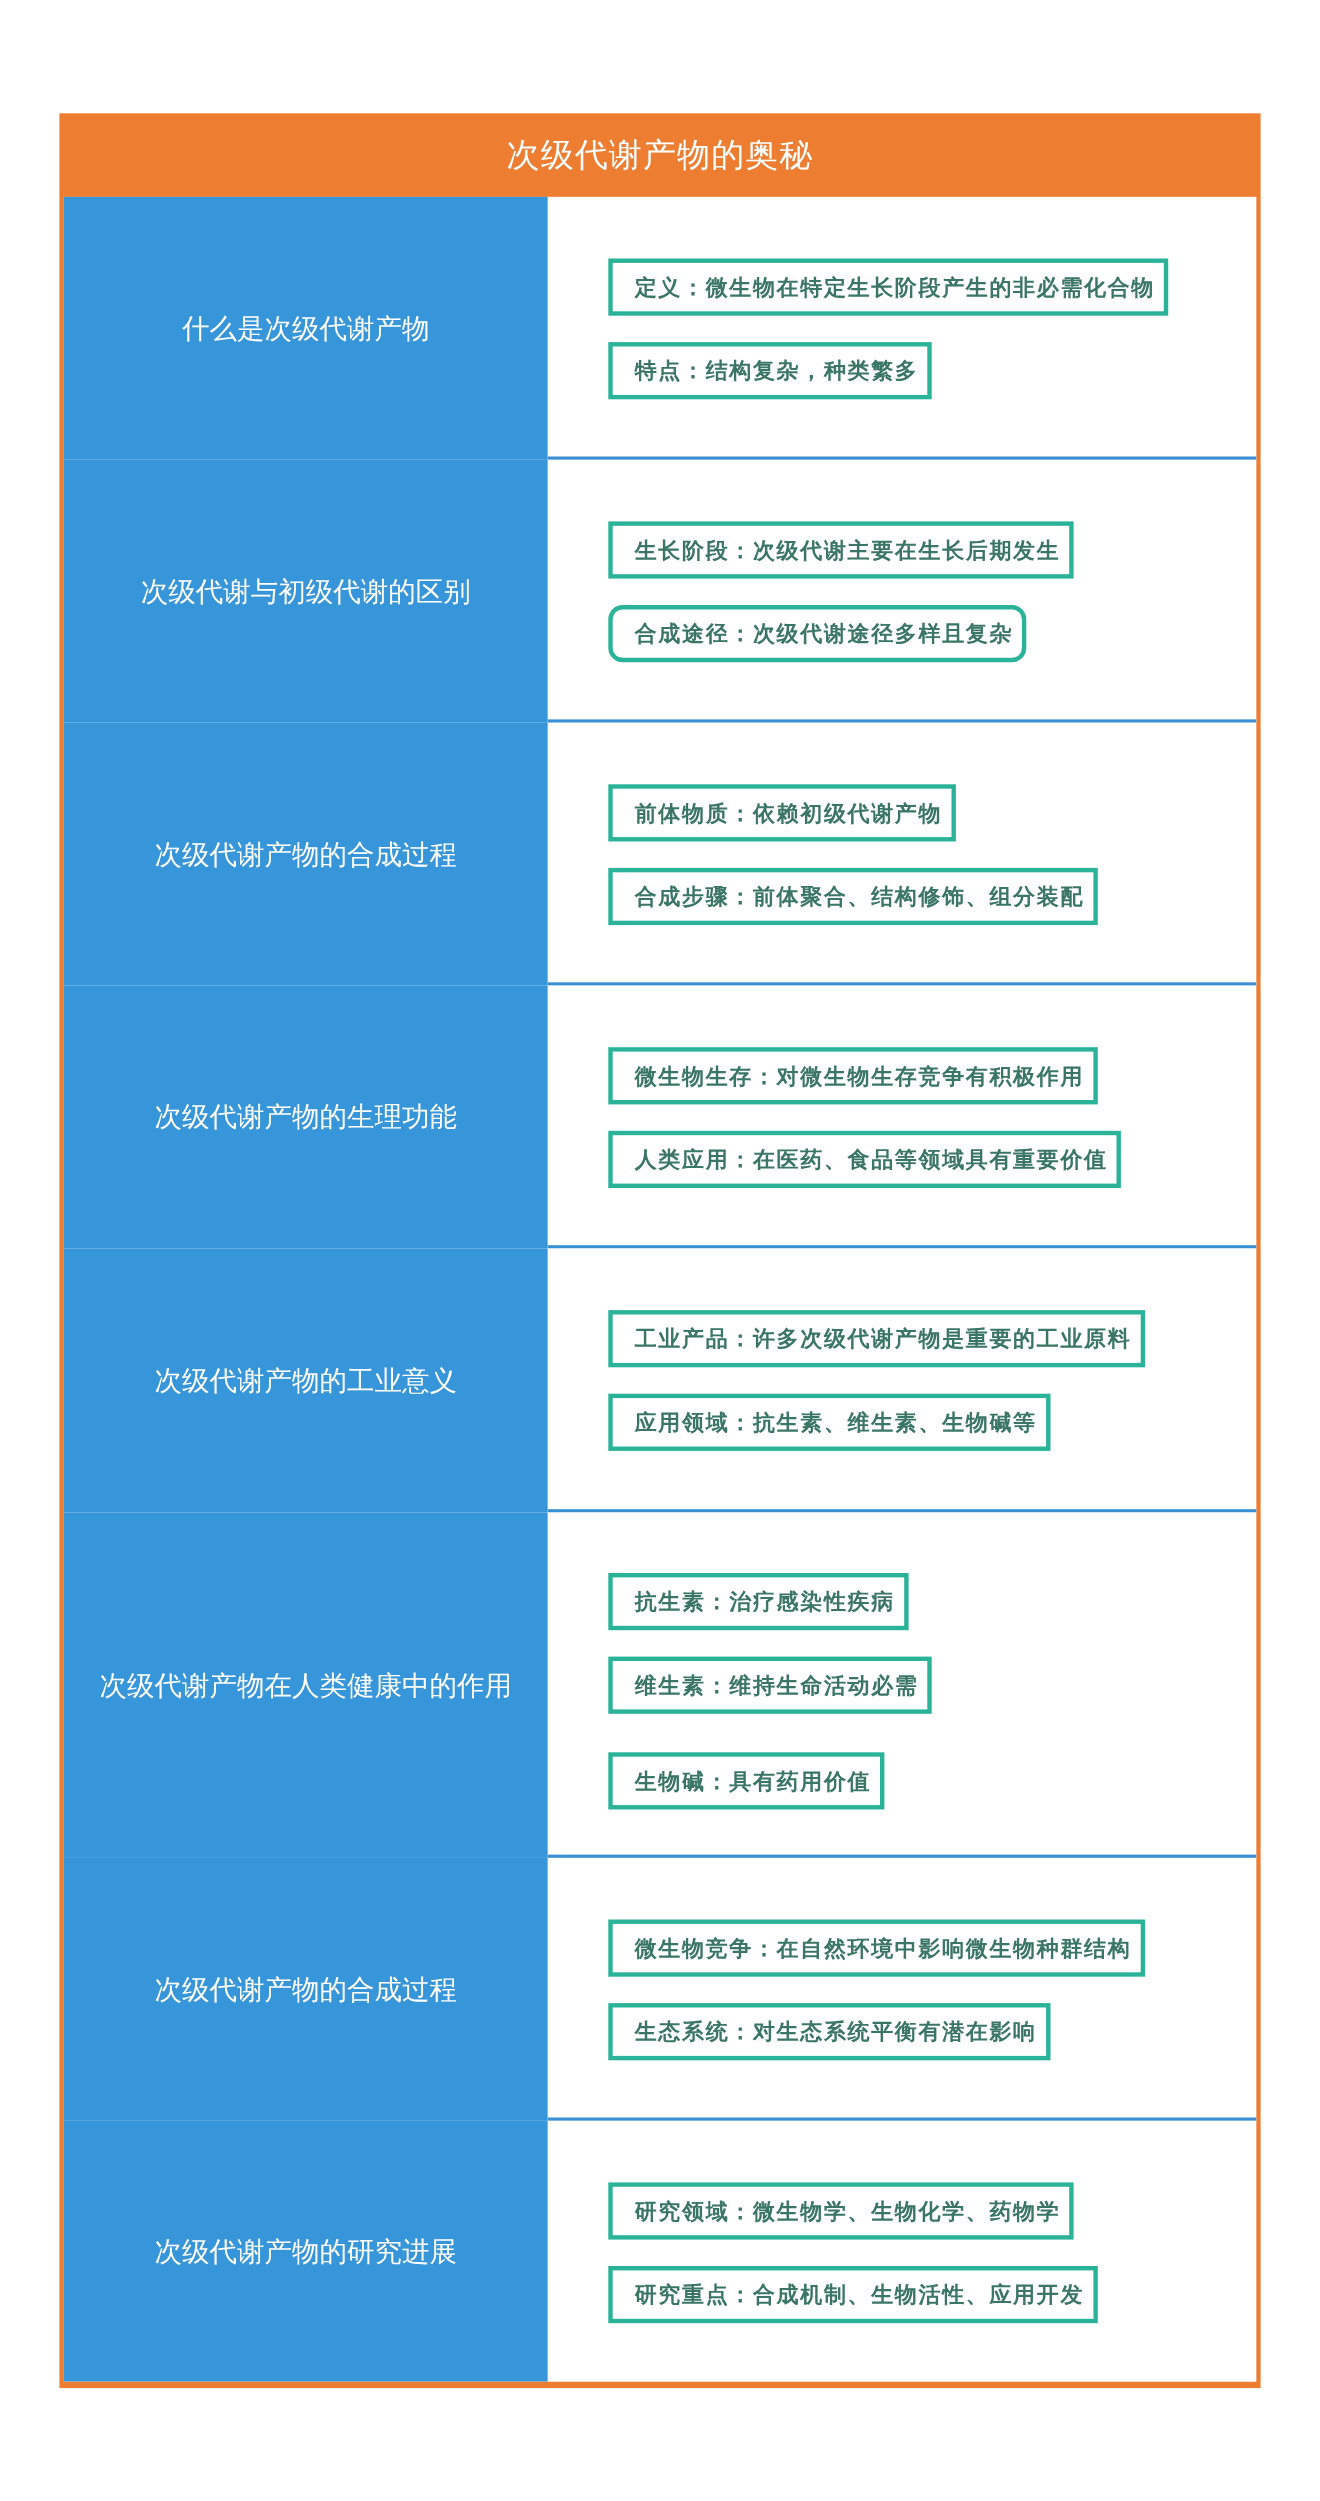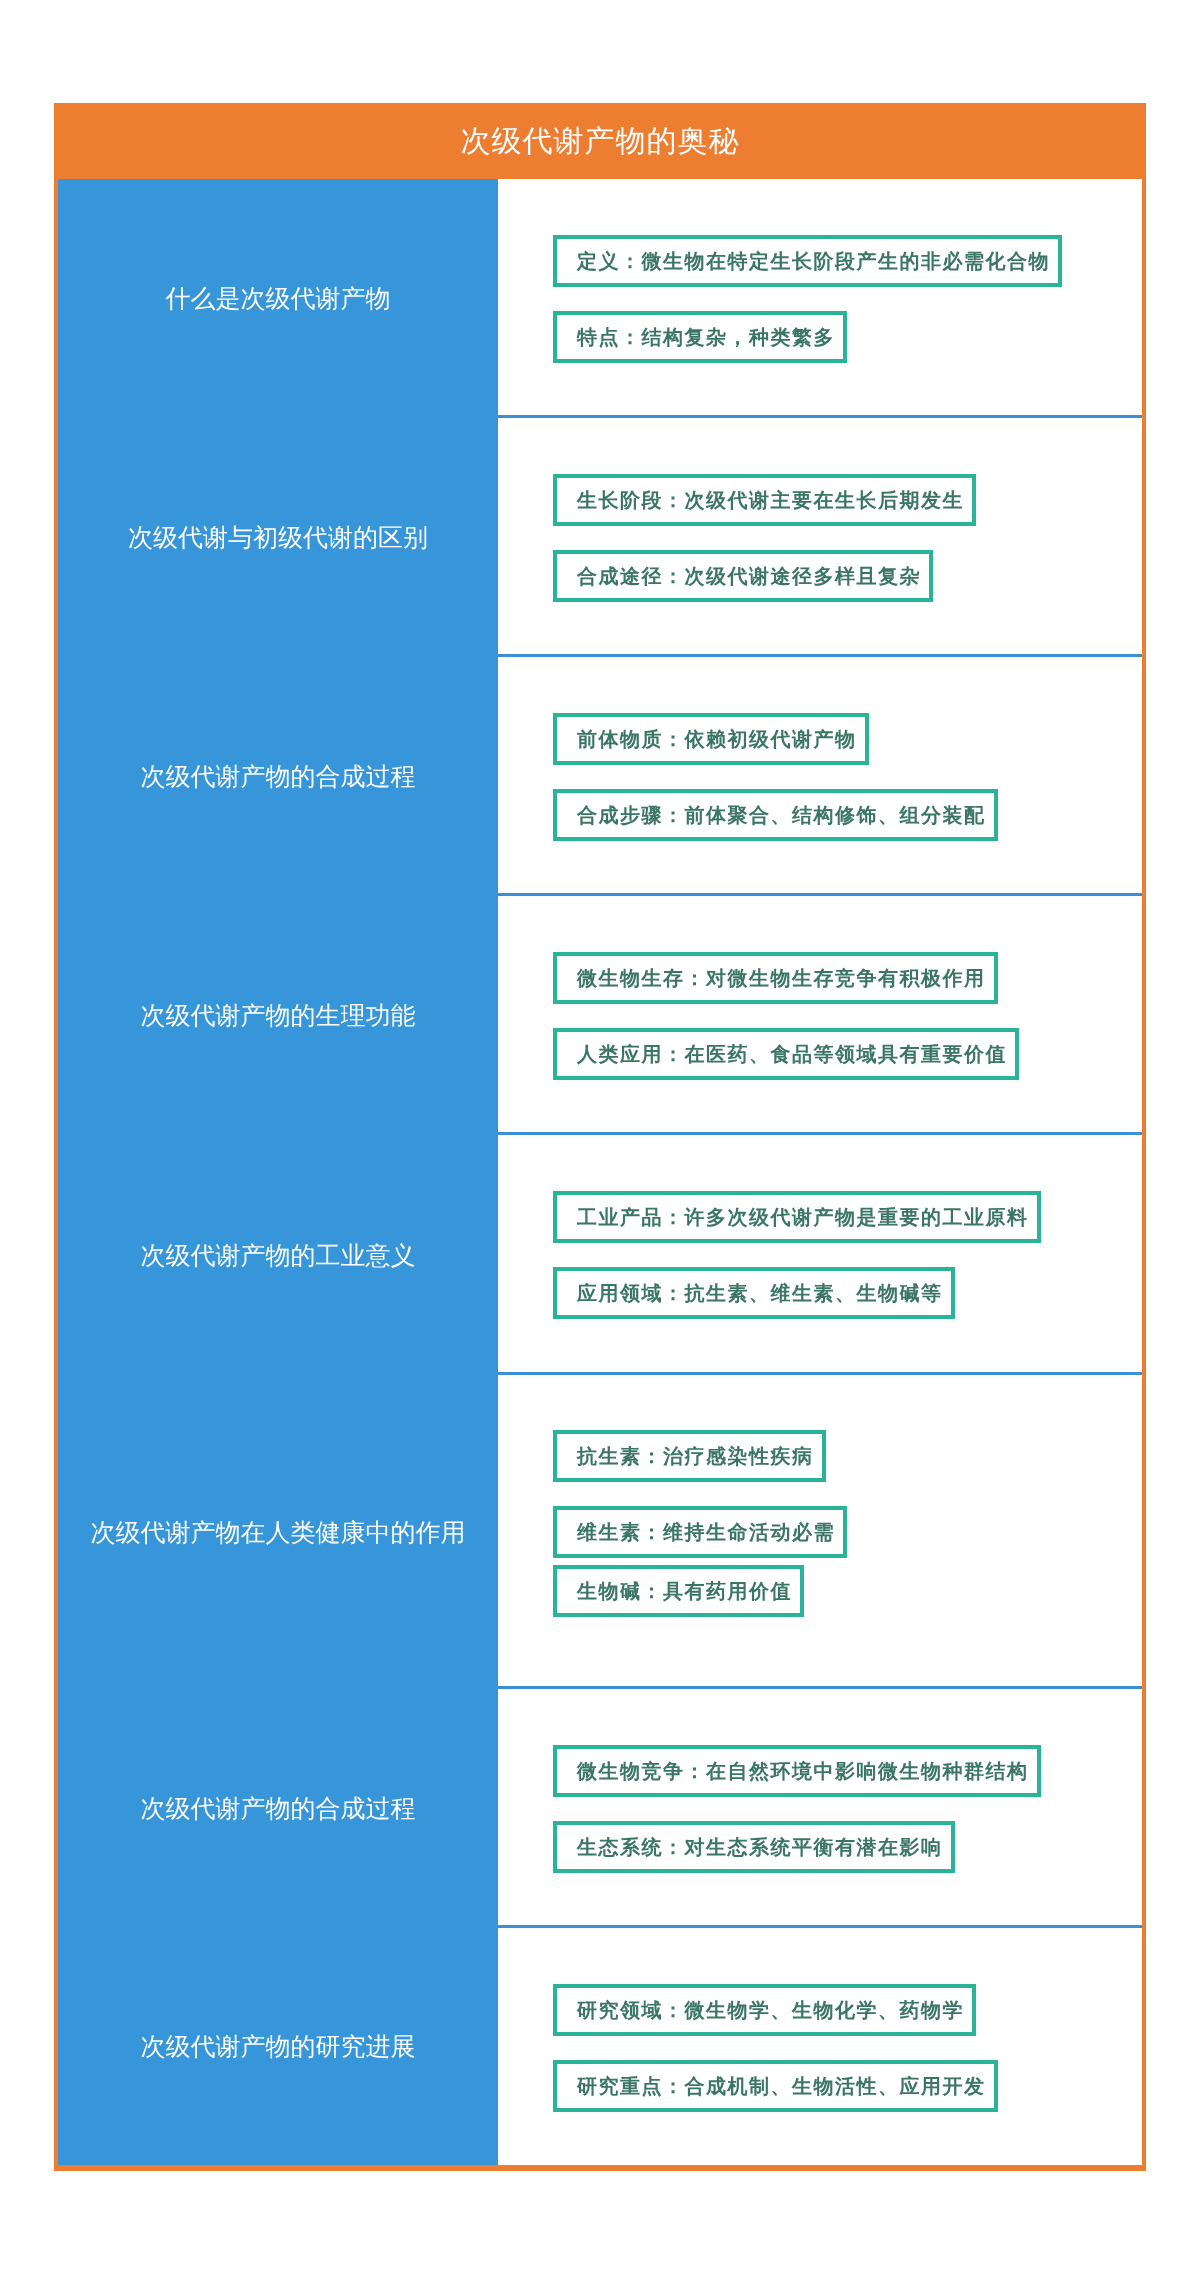--- a/index.html
+++ b/index.html
@@ -51,21 +51,21 @@
         <div class="box" style="top:56px;">定义：微生物在特定生长阶段产生的非必需化合物</div>
         <div class="box" style="top:132px;">特点：结构复杂，种类繁多</div>
       </div>
       <div class="sep"></div>
     </div>
 
     <div class="row" style="top:239px;height:239px;">
       <div class="left">次级代谢与初级代谢的区别</div>
       <div class="right">
         <div class="box" style="top:56px;">生长阶段：次级代谢主要在生长后期发生</div>
-        <div class="box" style="top:132px;">合成途径：次级代谢途径多样且复杂</div>
+        <div class="box" style="top:132px;border-radius:13px;">合成途径：次级代谢途径多样且复杂</div>
       </div>
       <div class="sep"></div>
     </div>
 
     <div class="row" style="top:478px;height:239px;">
       <div class="left">次级代谢产物的合成过程</div>
       <div class="right">
         <div class="box" style="top:56px;text-align:center;">前体物质：依赖初级代谢产物</div>
         <div class="box" style="top:132px;">合成步骤：前体聚合、结构修饰、组分装配</div>
       </div>
@@ -88,21 +88,21 @@
         <div class="box" style="top:132px;">应用领域：抗生素、维生素、生物碱等</div>
       </div>
       <div class="sep"></div>
     </div>
 
     <div class="row" style="top:1196px;height:314px;">
       <div class="left">次级代谢产物在人类健康中的作用</div>
       <div class="right">
         <div class="box" style="top:55px;">抗生素：治疗感染性疾病</div>
         <div class="box" style="top:131px;">维生素：维持生命活动必需</div>
-        <div class="box" style="top:190px;">生物碱：具有药用价值</div>
+        <div class="box" style="top:218px;">生物碱：具有药用价值</div>
       </div>
       <div class="sep"></div>
     </div>
 
     <div class="row" style="top:1510px;height:239px;">
       <div class="left">次级代谢产物的合成过程</div>
       <div class="right">
         <div class="box" style="top:56px;">微生物竞争：在自然环境中影响微生物种群结构</div>
         <div class="box" style="top:132px;">生态系统：对生态系统平衡有潜在影响</div>
       </div>

